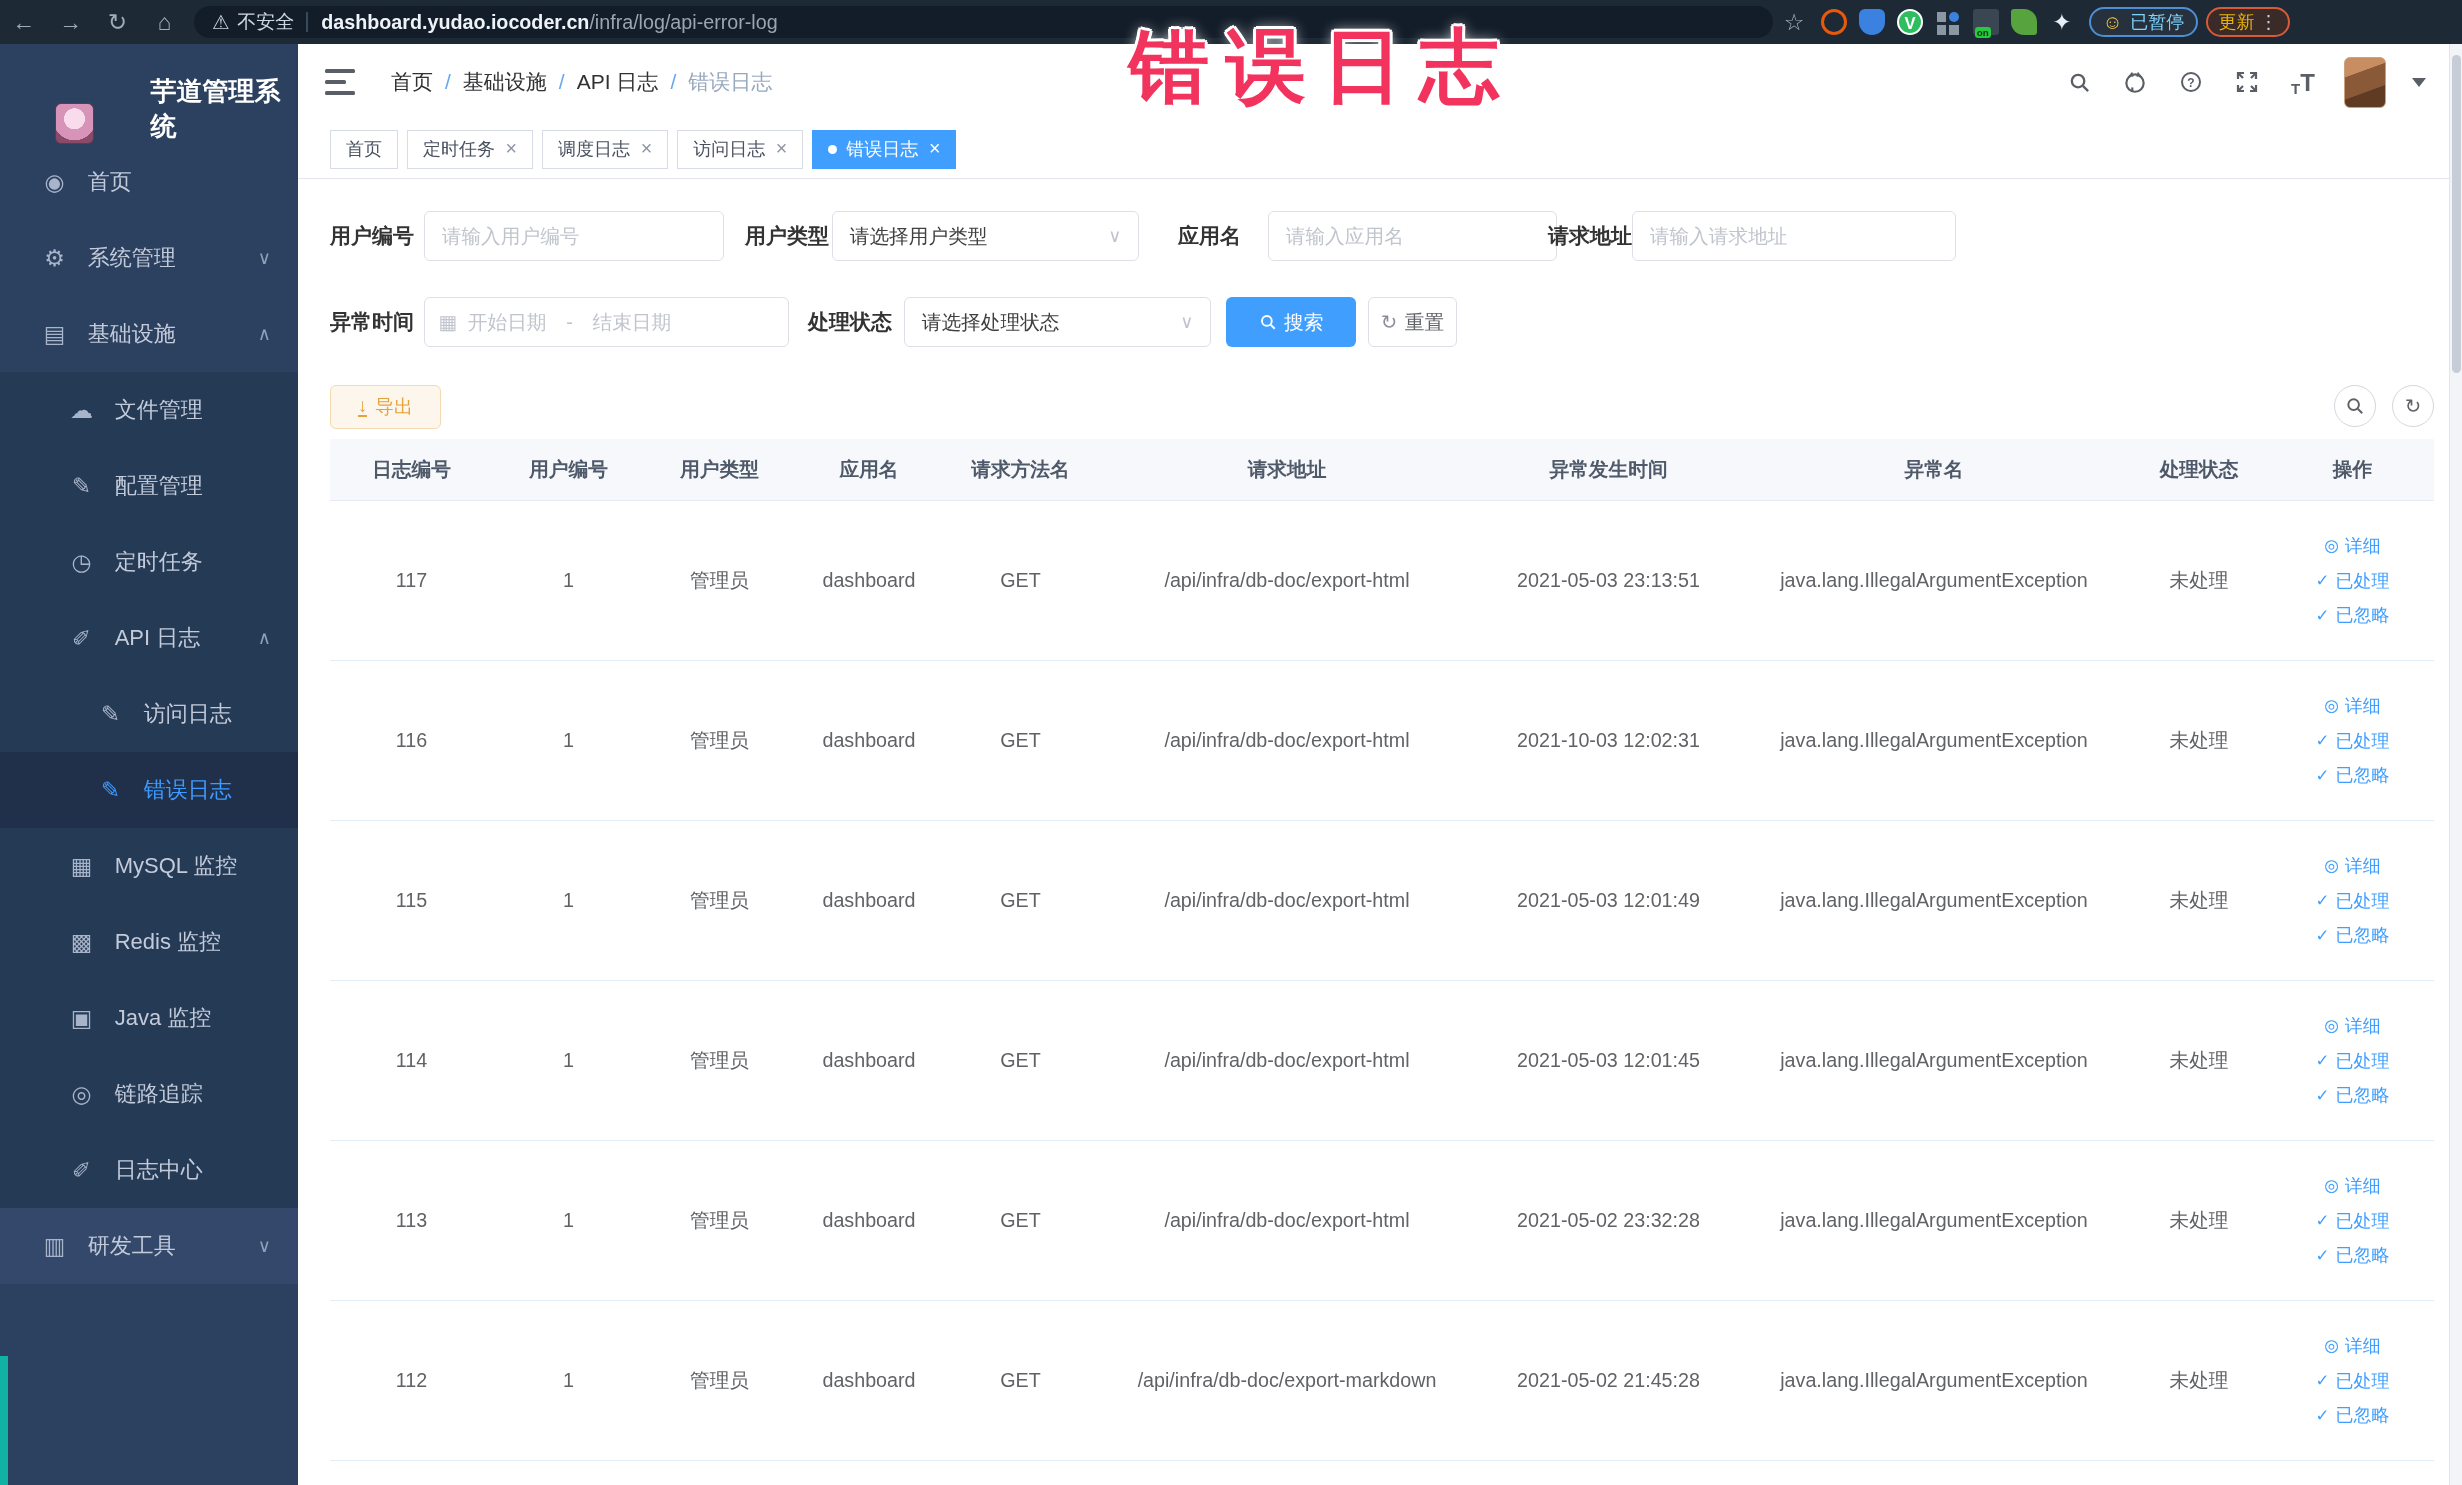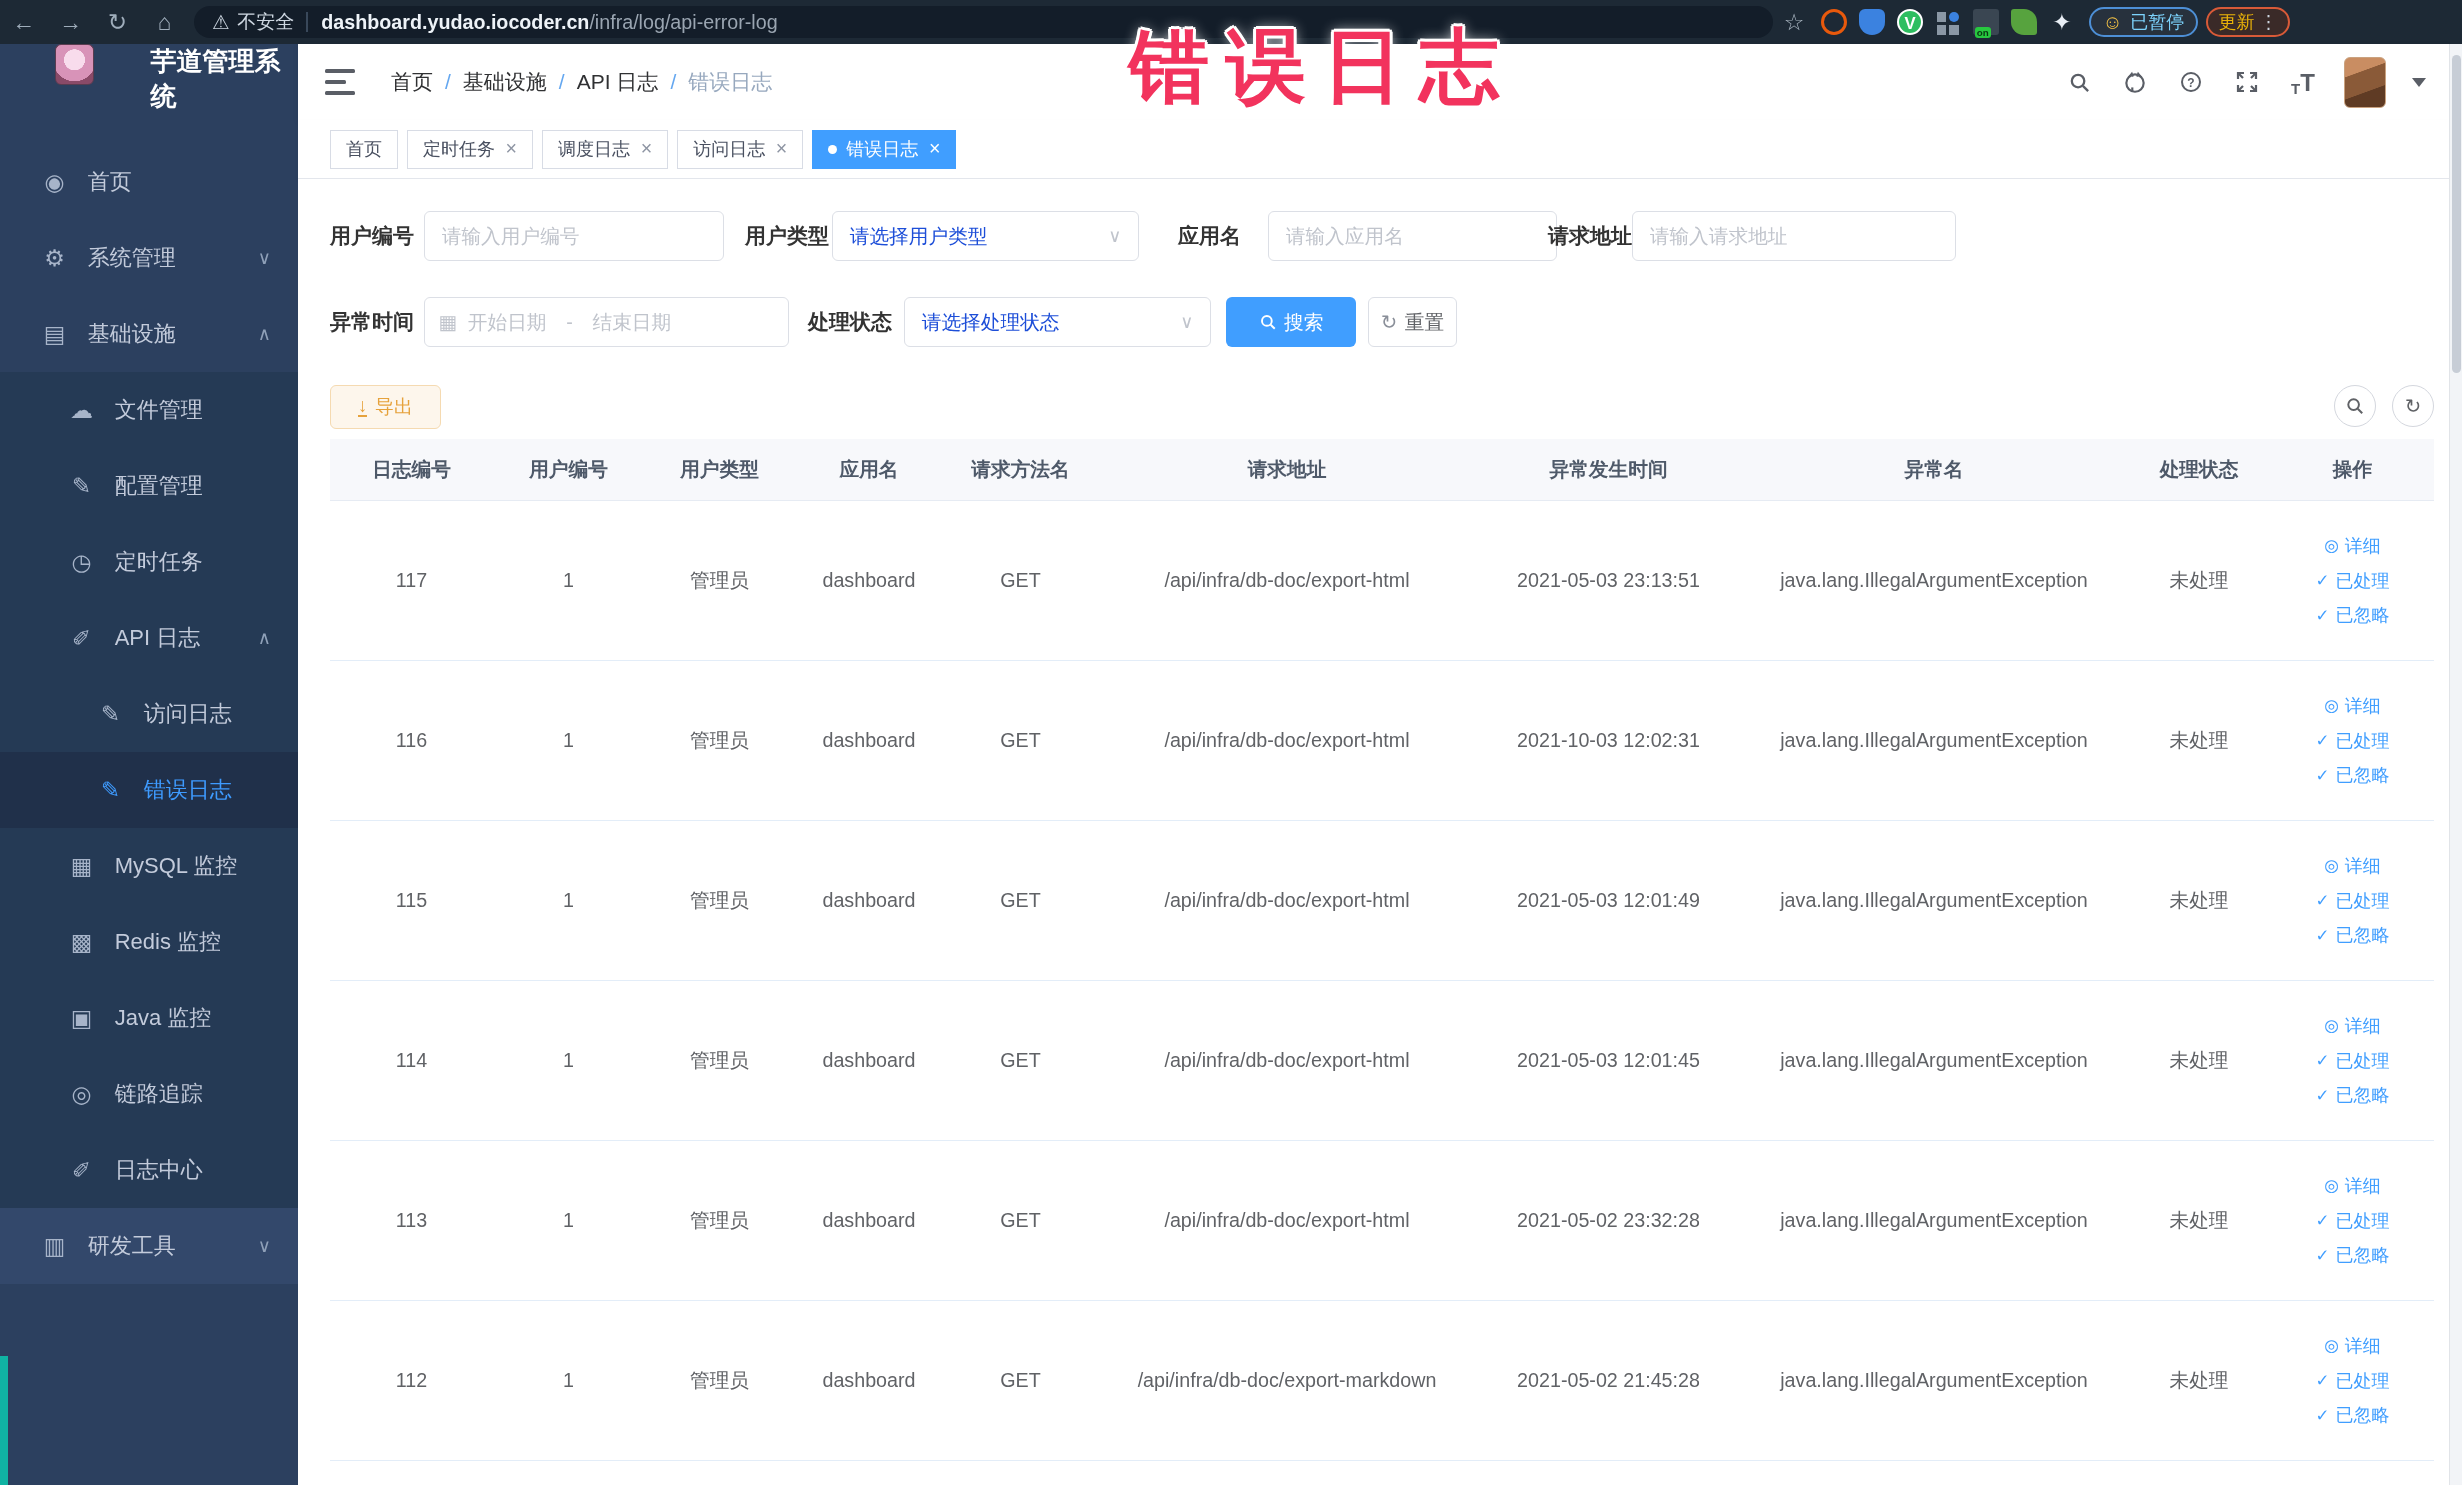--- a/index.html
+++ b/index.html
@@ -34,21 +34,21 @@
   .update-pill { display:flex; align-items:center; height:30px; border:2.3px solid #d85a38; border-radius:15px; padding:0 10.6px; margin-right:10.6px; background:#3a2a28; cursor:pointer; }
   .update-pill .utxt { color:#eab308; font-size:18px; margin-right:5px; }
   .update-pill .dots { color:#cbd5df; font-size:18px; }
 
   
   .annotation { position:absolute; left:1129px; top:13.6px; z-index:60; font-size:80px; font-weight:700; letter-spacing:16.7px; color:#f2335d;
     text-shadow:-3px 0 0 #fff,3px 0 0 #fff,0 -3px 0 #fff,0 3px 0 #fff,-2.3px -2.3px 0 #fff,2.3px 2.3px 0 #fff,-2.3px 2.3px 0 #fff,2.3px -2.3px 0 #fff,0 0 13.6px rgba(255,255,255,.95); }
 
   
   .sidebar { position:absolute; left:0; top:44px; width:298px; bottom:0; background:#2c405f; overflow:hidden; }
-  .logo-row { height:100px; display:flex; align-items:flex-start; padding-left:55px;gap:40px; }
+  .logo-row { height:100px; display:flex; align-items:flex-end; padding-left:55px;gap:40px; }
   .logo-avatar { width:41px; height:41px; border-radius:6px; background:radial-gradient(circle at 50% 38%, #f8dcec 0 34%, #d893b8 35% 70%, #8a4a68 71%); border:1.5px solid #5b3c50; }
   .logo-title { color:#fff; font-size:26px; font-weight:700; margin-left:16.7px; }
   .menu-item { position:relative; height:76px; display:flex; align-items:center; color:#c3cbdb; font-size:22px; cursor:pointer; }
   .menu-item .mi-icon { width:33px; text-align:center; margin-right:16.7px; color:#a7b4c9; font-size:23px; }
   .lv0 { padding-left:38px; }
   .lv1 { padding-left:65px; }
   .lv2 { padding-left:94px; }
   .mi-arrow { position:absolute; right:27px; font-size:18px; color:#8fa0b8; }
   .submenu-block { background:#253a55; }
   .menu-item.active { color:#3e9bff; background:#20304a; }
@@ -79,21 +79,21 @@
   .tag .tclose { margin-left:10.6px; font-size:19.7px; color:#8e95a3; line-height:1; }
   .tag.active { background:#409eff; border-color:#409eff; color:#fff; }
   .tag.active .tclose { color:#fff; }
   .tag .dot { width:9px; height:9px; border-radius:50%; background:#fff; margin-right:9px; }
 
   .page { position:absolute; left:0; top:135px; right:0; bottom:0; background:#fff; }
   .flabel { position:absolute; height:50px; line-height:50px; font-size:21px; font-weight:700; color:#333; }
   .finput { position:absolute; height:50px; border:1.5px solid #dcdfe6; border-radius:6px; background:#fff; font-size:19.7px; color:#606266; padding:0 16.7px; outline:none; }
   .finput::placeholder { color:#c0c4cc; }
   .fselect { position:absolute; height:50px; border:1.5px solid #dcdfe6; border-radius:6px; background:#fff; display:flex; align-items:center; padding:0 16.7px; cursor:pointer; }
-  .fselect .ph { color:#1d4ed8; font-size:19.7px; flex:1; }
+  .fselect .ph { color:#404040; font-size:19.7px; flex:1; }
   .fselect .arr { color:#c0c4cc; font-size:18px; }
   .fdate { position:absolute; height:50px; border:1.5px solid #dcdfe6; border-radius:6px; background:#fff; display:flex; align-items:center; padding:0 13.6px; cursor:pointer; }
   .fdate .cal { color:#c0c4cc; font-size:19.7px; margin-right:10.6px; }
   .fdate .ph { color:#c0c4cc; font-size:19.7px; }
   .fdate .sep { color:#c0c4cc; font-size:19.7px; margin:0 19.7px; }
   .btn { position:absolute; height:50px; border-radius:6px; display:flex; align-items:center; justify-content:center; font-size:19.7px; cursor:pointer; border:1.5px solid transparent; }
   .btn-primary { background:#409eff; color:#fff; }
   .btn-primary svg { margin-right:7.6px; }
   .btn-plain { background:#fff; border-color:#dcdfe6; color:#606266; }
   .btn-plain .ric { margin-right:7.6px; font-size:19.7px; color:#8a8f99; }

